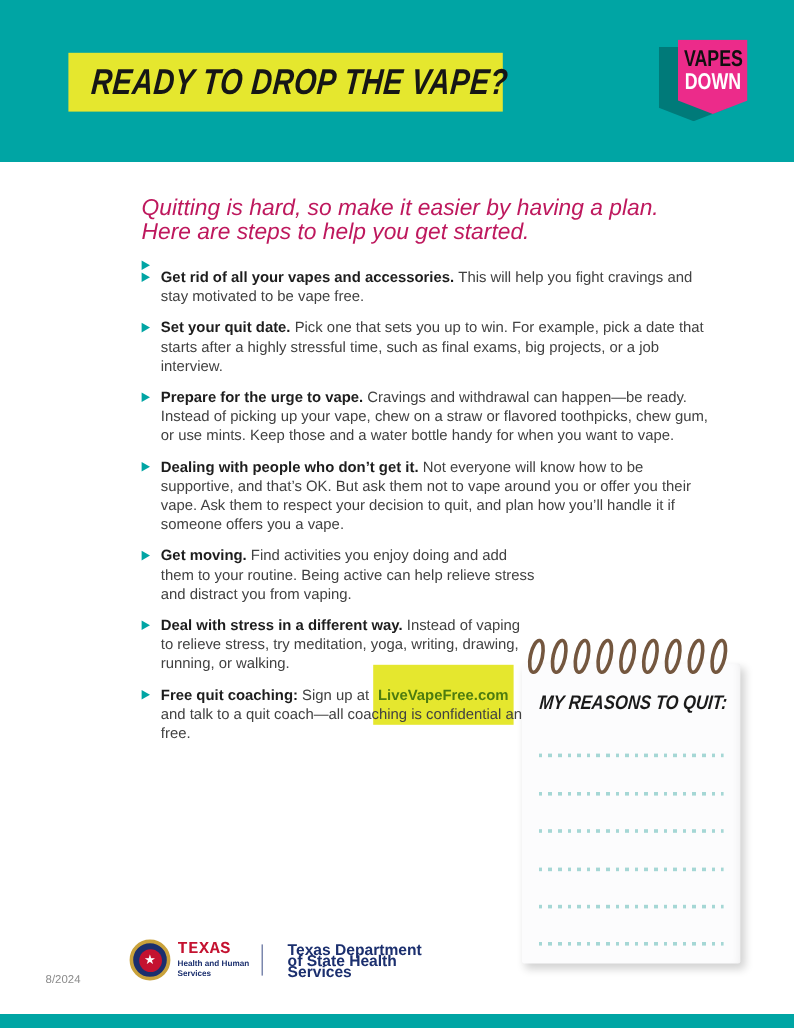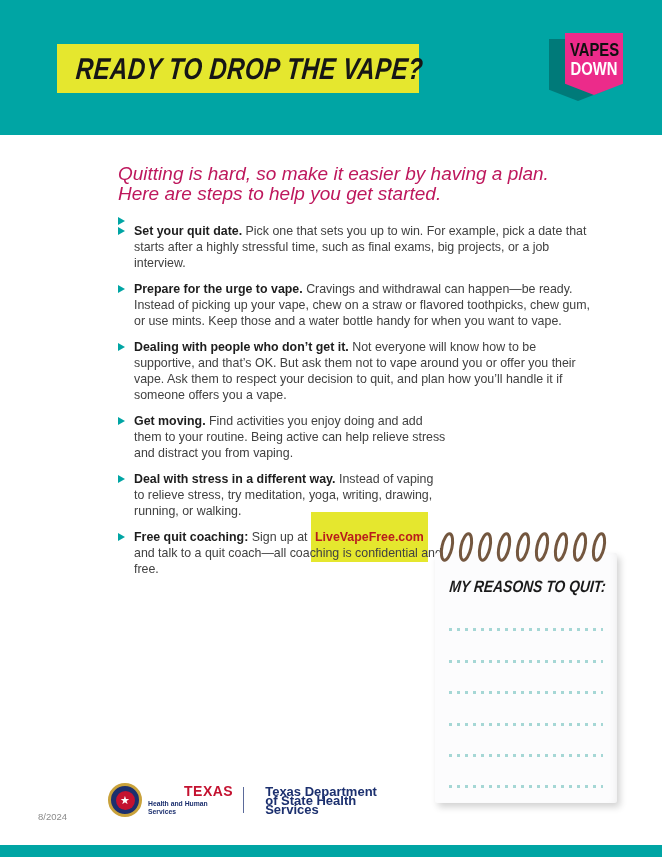--- a/index.html
+++ b/index.html
@@ -25,40 +25,40 @@
   .logo .l2{color:#ffffff;}
 
   
   .intro{position:absolute;left:118px;top:164px;width:480px;font-style:italic;font-size:19px;line-height:19.5px;color:#be185d;}
   .bullets{position:absolute;left:118px;top:213px;width:470px;}
   .bullet{position:relative;padding-left:16px;margin-bottom:10px;font-size:12.4px;line-height:16px;color:var(--body);width:458px;}
   .bullet.narrow{width:312px;}
   .bullet .tri{position:absolute;left:0;top:3.5px;width:0;height:0;border-left:7px solid var(--teal);
     border-top:4.5px solid transparent;border-bottom:4.5px solid transparent;}
   .bullet .lead{font-weight:bold;color:var(--ink);}
-  .hl-link{background:var(--yellow);font-weight:bold;color:#b91c1c;padding:18px 4px;white-space:nowrap;}
+  .hl-link{background:var(--yellow);font-weight:bold;color:#4d7c0f;padding:18px 4px;white-space:nowrap;}
 
   
   .notepad{position:absolute;left:433px;top:530px;width:190px;height:276px;}
   .paper{position:absolute;left:2px;top:23px;width:182px;height:250px;background:#fcfcfd;border-radius:2px;
     box-shadow:3px 4px 7px rgba(0,0,0,0.18), inset -6px 0 8px -6px rgba(0,0,0,0.08);}
   .pad-title{margin-top:24px;text-align:center;font-weight:bold;font-style:italic;font-size:16.5px;color:#1a1a1a;
     transform:scaleX(0.84) skewX(-6deg);white-space:nowrap;}
   .dotline{position:absolute;left:14px;right:14px;height:3px;
     background:repeating-linear-gradient(90deg,var(--dot) 0 3px,transparent 3px 8px);}
   .spirals{position:absolute;left:2px;top:0;}
 
   
   .footer-logos{position:absolute;left:108px;top:783px;display:flex;align-items:center;}
   .seal{width:34px;height:34px;border-radius:50%;background:var(--navy);border:3px solid #c9a23b;box-sizing:border-box;
     display:flex;align-items:center;justify-content:center;}
   .seal .inner{width:19px;height:19px;border-radius:50%;background:var(--red);display:flex;align-items:center;justify-content:center;
     color:#fff;font-size:11px;line-height:11px;}
   .hhs{margin-left:6px;}
-  .hhs .tx{font-family:Liberation Sans, sans-serif;font-weight:bold;color:var(--red);font-size:14px;line-height:13px;letter-spacing:0.5px;margin-left:36px;}
+  .hhs .tx{font-family:Liberation Mono, monospace;font-weight:bold;color:var(--red);font-size:14px;line-height:13px;letter-spacing:0.5px;}
   .hhs .sub{color:var(--navy);font-weight:bold;font-size:6.8px;line-height:7.5px;margin-top:2px;}
   .vdiv{width:1px;height:26px;background:#5b6a9a;margin:0 9px 0 10px;}
   .dshs{color:var(--navy);font-weight:bold;font-size:13px;line-height:9px;width:118px;margin-left:12px;}
   .date{position:absolute;left:38px;top:811px;font-size:9.5px;color:#8b8b8b;}
   .band-bottom{position:absolute;left:0;top:845px;width:662px;height:12px;background:var(--teal);}
 </style>
 </head>
 <body>
 
 <div class="page">
@@ -79,20 +79,24 @@
   <div class="intro">
     <div>Quitting is hard, so make it easier by having a plan.</div>
     <div>Here are steps to help you get started.</div>
   </div>
 
   <div class="bullets" id="bullet-list">
     <div class="bullet">
       <span class="tri"></span>
     </div>
 
+    <div class="bullet">
+      <span class="tri"></span>
+      <span class="btext"><span class="lead">Get rid of all your vapes and accessories. </span>This will help you fight cravings and stay motivated to be vape free.</span>
+    </div>
 
     <div class="bullet">
       <span class="tri"></span>
       <span class="btext"><span class="lead">Set your quit date. </span>Pick one that sets you up to win. For example, pick a date that starts after a highly stressful time, such as final exams, big projects, or a job interview.</span>
     </div>
 
 
     <div class="bullet">
       <span class="tri"></span>
       <span class="btext"><span class="lead">Prepare for the urge to vape. </span>Cravings and withdrawal can happen—be ready. Instead of picking up your vape, chew on a straw or flavored toothpicks, chew gum, or use mints. Keep those and a water bottle handy for when you want to vape.</span>

